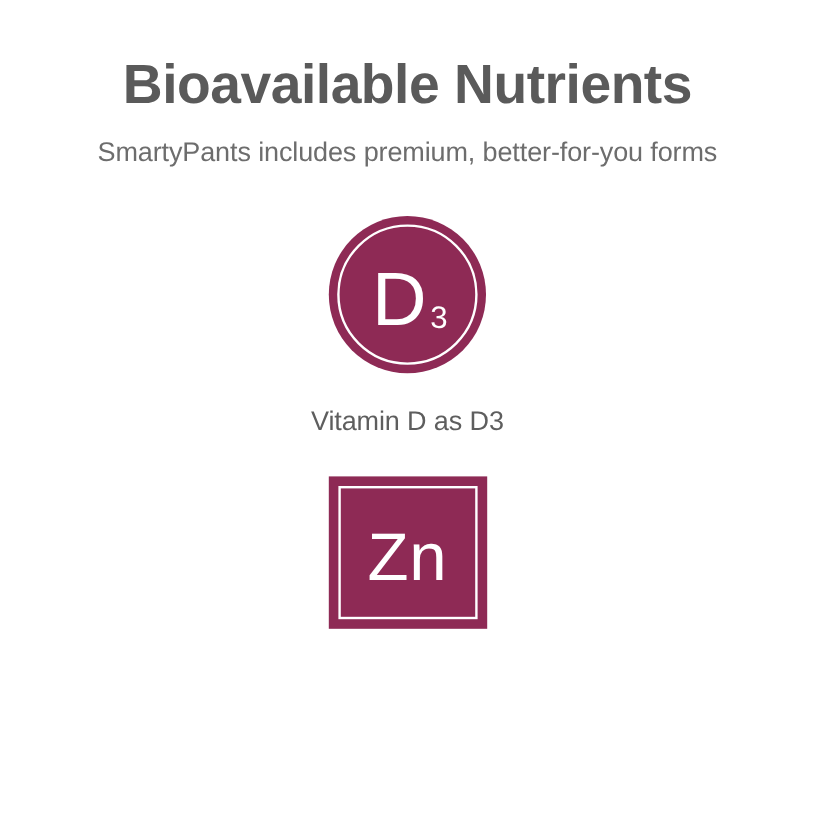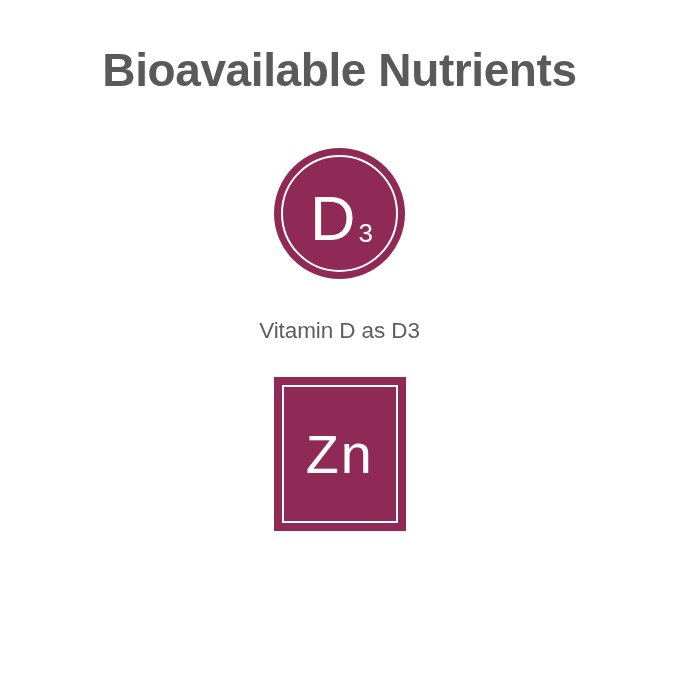--- a/index.html
+++ b/index.html
@@ -93,27 +93,26 @@
     right: 7px;
     bottom: 7px;
     border: 2px solid #ffffff;
     border-radius: 50%;
     box-sizing: border-box;
   }
 
   
   .badge-square {
     width: 132px;
-    height: 154px;
+    height: 127px;
     background: #8e2a55;
     position: relative;
     display: flex;
     align-items: center;
     justify-content: center;
-    font-family: Liberation Mono, monospace;
   }
   .badge-square::after {
     content: "";
     position: absolute;
     top: 8px;
     left: 8px;
     right: 8px;
     bottom: 8px;
     border: 2px solid #ffffff;
     box-sizing: border-box;
@@ -143,39 +142,40 @@
     transform: translateY(2px);
   }
 
   .badge-square .badge-symbol {
     font-size: 56px;
     letter-spacing: 0.5px;
     transform: translate(0px, 4px);
   }
 
   .nutrient-label {
-    margin-top: 38px;
+    margin-top: 26px;
     font-size: 22.5px;
     font-weight: normal;
     color: #5e5e5e;
     letter-spacing: -0.1px;
     white-space: nowrap;
     line-height: 1.2;
   }
   .nutrient-item.zinc .nutrient-label { margin-top: 29px; }
 </style>
 </head>
 <body>
 
 <div class="page">
 
   <div class="header">
     <h1 class="page-title">Bioavailable Nutrients</h1>
 
     <p class="subtitle">
+      <span class="subtitle-line">SmartyPants includes premium, better-for-you forms</span>
     </p>
   </div>
 
   <div class="nutrients">
 
     <div class="nutrient-item vitamin-d">
       <div class="badge-circle">
         <span class="badge-symbol">
           <span class="main-glyph">D</span>
             <span class="sub-glyph">3</span>

